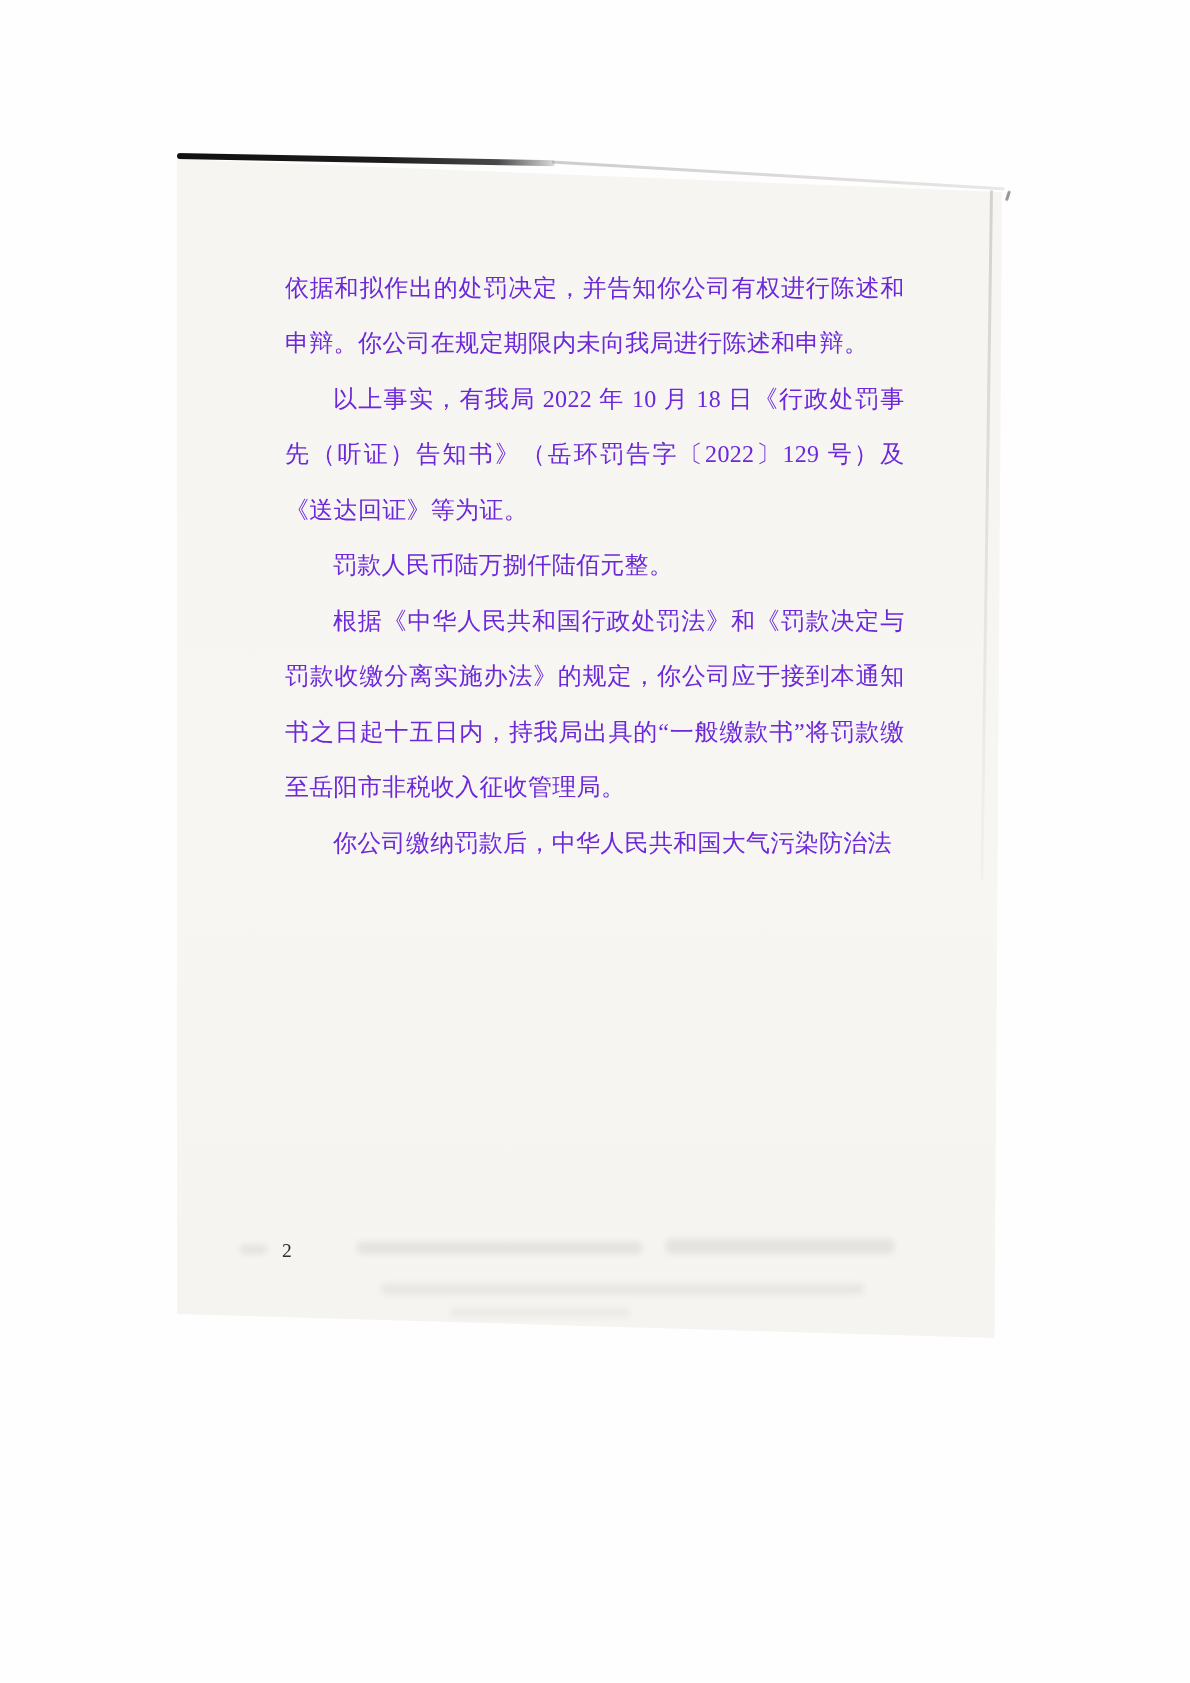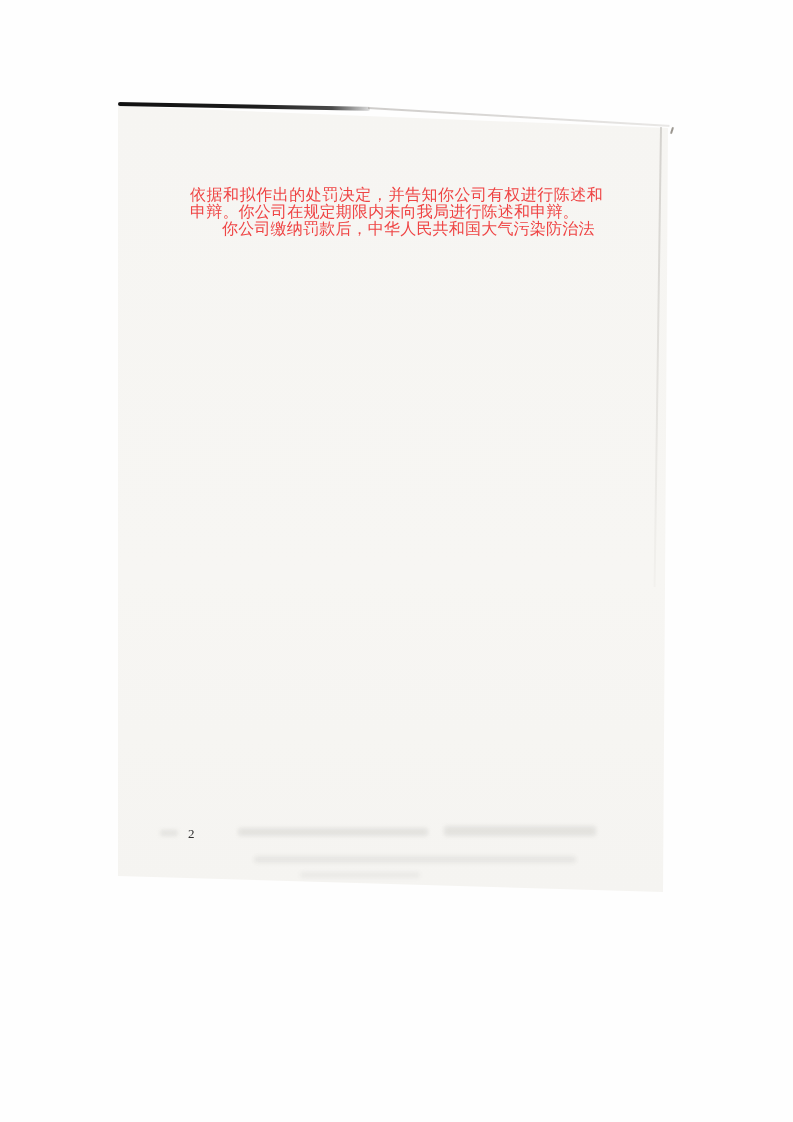--- a/index.html
+++ b/index.html
@@ -71,28 +71,27 @@
     transform: rotate(18deg);
     border-radius: 1px;
     filter: blur(0.3px);
   }
   
   .textblock {
     position: absolute;
     left: 190px;
     top: 174px;
     width: 413px;
-    color: #ef4444;
+    color: #6d28d9;
     font-size: 16px;
-    line-height: 17px;
+    line-height: 37px;
     text-align: justify;
     text-justify: inter-character;
     word-break: break-all;
     letter-spacing: 0.2px;
-    margin-top: 12px;
   }
   .textblock p {
     margin: 0;
     padding: 0;
   }
   .textblock p.indent {
     text-indent: 32px;
   }
   
   .ghost {
@@ -121,20 +120,23 @@
 
 <div class="page"></div>
 
 <div class="scan-line"></div>
 <div class="page-top-edge"></div>
 <div class="page-right-edge"></div>
 <div class="speck"></div>
 
 <div class="textblock">
   <p>依据和拟作出的处罚决定，并告知你公司有权进行陈述和申辩。你公司在规定期限内未向我局进行陈述和申辩。</p>
+  <p class="indent">以上事实，有我局 2022 年 10 月 18 日《行政处罚事先（听证）告知书》（岳环罚告字〔2022〕129 号）及《送达回证》等为证。</p>
+  <p class="indent">罚款人民币陆万捌仟陆佰元整。</p>
+  <p class="indent">根据《中华人民共和国行政处罚法》和《罚款决定与罚款收缴分离实施办法》的规定，你公司应于接到本通知书之日起十五日内，持我局出具的“一般缴款书”将罚款缴至岳阳市非税收入征收管理局。</p>
   <p class="indent">你公司缴纳罚款后，中华人民共和国大气污染防治法</p>
 </div>
 
 <div class="ghost g1"></div>
 <div class="ghost g2"></div>
 <div class="ghost g3"></div>
 <div class="ghost g4"></div>
 <div class="ghost g5"></div>
 
 <div class="page-number">2</div>

